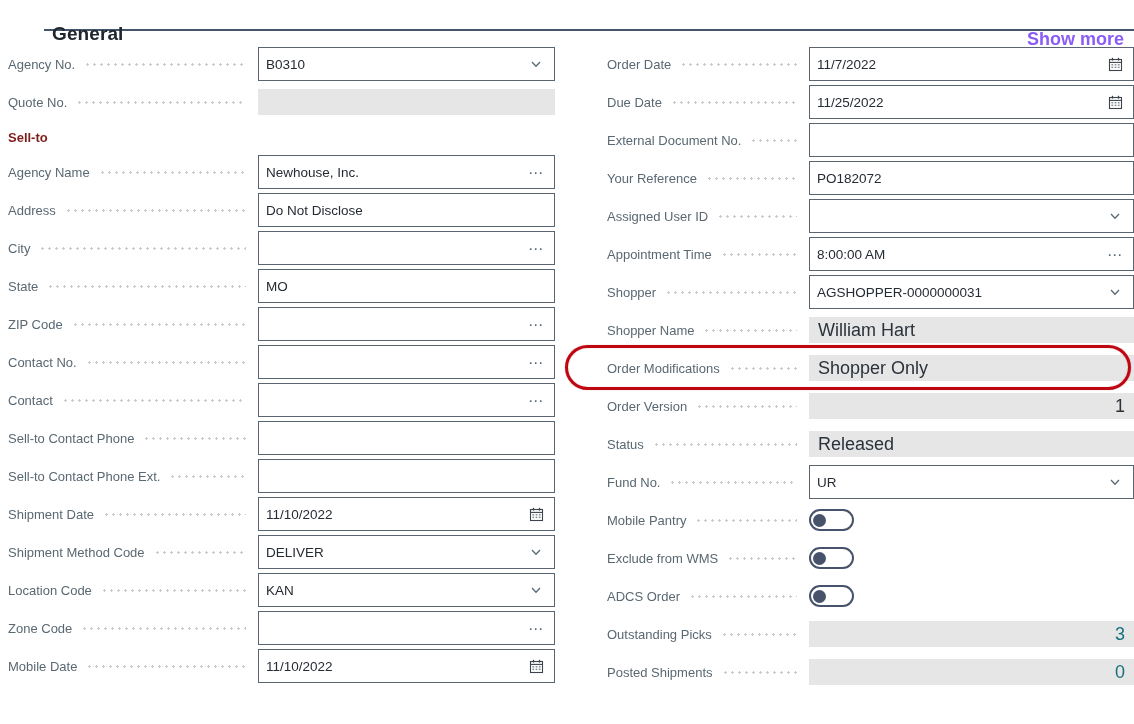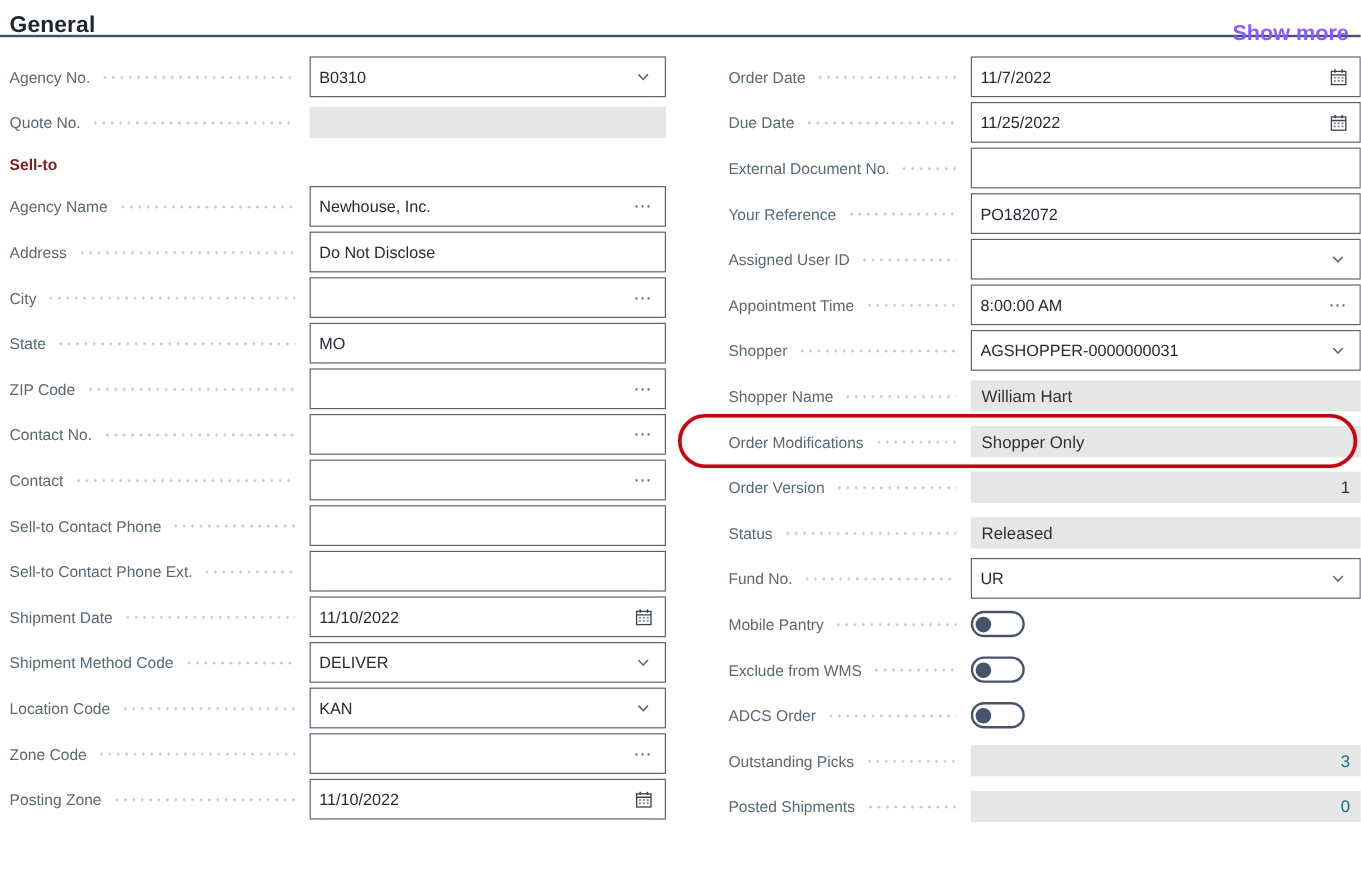--- a/index.html
+++ b/index.html
@@ -1,21 +1,21 @@
 <!DOCTYPE html>
 <html><head>
 <meta charset="utf-8">
 <style>
   html,body{margin:0;padding:0;background:#ffffff;width:1134px;height:724px;overflow:hidden;
     font-family:"Liberation Sans","DejaVu Sans",sans-serif;}
   .page{position:relative;width:1134px;height:724px;background:#fff;}
 
   
-  .fast-tab-header{position:relative;padding:11px 10px 0 8px;height:31px;box-sizing:border-box;
-    border-bottom:2px solid #44546a;display:flex;align-items:flex-start;justify-content:space-between;}
+  .fast-tab-header{position:relative;padding:23px 10px 0 8px;height:31px;box-sizing:border-box;
+    border-bottom:2px solid #44546a;display:flex;align-items:flex-start;justify-content:space-between;margin-left:44px;}
   .fast-tab-title{font-size:19px;font-weight:700;color:#20262e;letter-spacing:.1px;}
   .show-more{font-size:18px;color:#8b5cf6;margin-top:6px;cursor:pointer;font-weight:bold;}
 
   
   .columns{display:flex;margin-top:14px;justify-content:space-between;}
   .col{display:flex;flex-direction:column;}
   .col-left{margin-left:8px;width:547px;}
   .col-right{margin-left:40px;width:527px;}
 
   .field-row{display:flex;align-items:center;height:38px;}
@@ -31,21 +31,21 @@
   .col-left .control{width:297px;}
   .col-right .control{width:325px;}
 
   .box{height:24px;border:1px solid #5b6570;background:#fff;display:flex;align-items:center;
     padding:4px 7px;box-sizing:content-box;}
   .box .value{font-size:13.5px;color:#252b33;flex:1;white-space:nowrap;overflow:hidden;}
   .trail{flex:none;display:flex;align-items:center;justify-content:center;width:22px;height:100%;cursor:pointer;}
   .ellipsis{font-size:15px;color:#5a6872;line-height:1;letter-spacing:1px;}
   .chev{width:10px;height:10px;}
   .gray{height:26px;background:#e6e6e6;display:flex;align-items:center;padding:0 9px;}
-  .gray .value{font-size:14px;color:#2b323a;flex:1;white-space:nowrap;}
+  .gray .value{font-size:18px;color:#2b323a;flex:1;white-space:nowrap;}
   .gray.num .value{text-align:right;}
   .gray .value.link{color:#17707e;cursor:pointer;}
 
   .toggle{width:41px;height:18px;border:2px solid #47536b;border-radius:12px;background:#fff;
     position:relative;cursor:pointer;}
   .knob{position:absolute;left:2px;top:2.5px;width:13px;height:13px;border-radius:50%;background:#47536b;}
 
   .annotation{position:absolute;border:3.5px solid #bf0712;border-radius:25px;
     box-shadow:0 0 1px rgba(191,7,18,.5), inset 0 0 1px rgba(191,7,18,.5);
     pointer-events:none;z-index:10;}
@@ -240,21 +240,21 @@
           <div class="control">
             <div class="box">
               <span class="value"></span>
               <span class="trail">
                 <span class="ellipsis">⋯</span>
               </span>
             </div>
           </div>
         </div>
         <div class="field-row">
-          <span class="field-label">Posting Zone</span>
+          <span class="field-label">Mobile Date</span>
           <div class="leader"></div>
           <div class="control">
             <div class="box">
               <span class="value">11/10/2022</span>
               <span class="trail">
                 <svg width="15" height="15" viewBox="0 0 15 15">
                   <rect x="1.5" y="2.5" width="12" height="11" fill="none" stroke="#3c434b" stroke-width="1.1"></rect>
                   <line x1="4.5" y1="0.8" x2="4.5" y2="3.6" stroke="#3c434b" stroke-width="1.3"></line>
                   <line x1="10.5" y1="0.8" x2="10.5" y2="3.6" stroke="#3c434b" stroke-width="1.3"></line>
                   <line x1="1.5" y1="5.4" x2="13.5" y2="5.4" stroke="#3c434b" stroke-width="1.1"></line>

